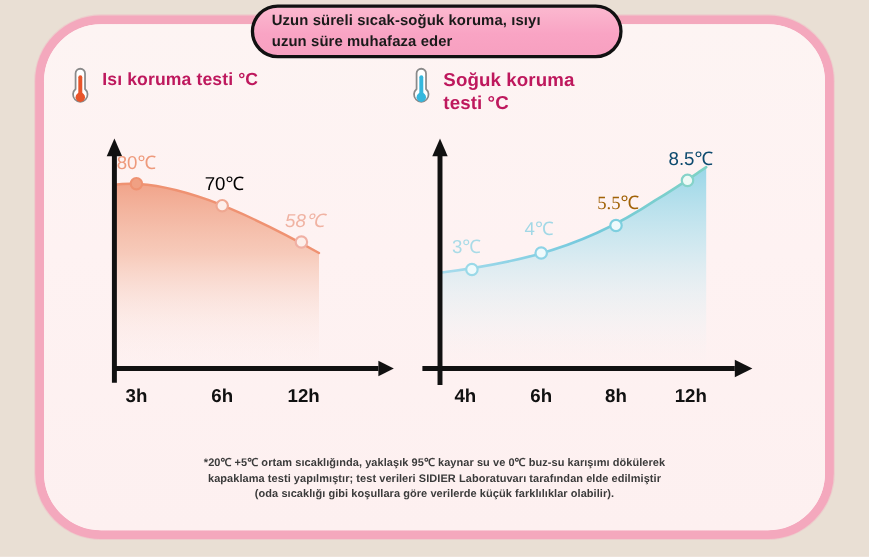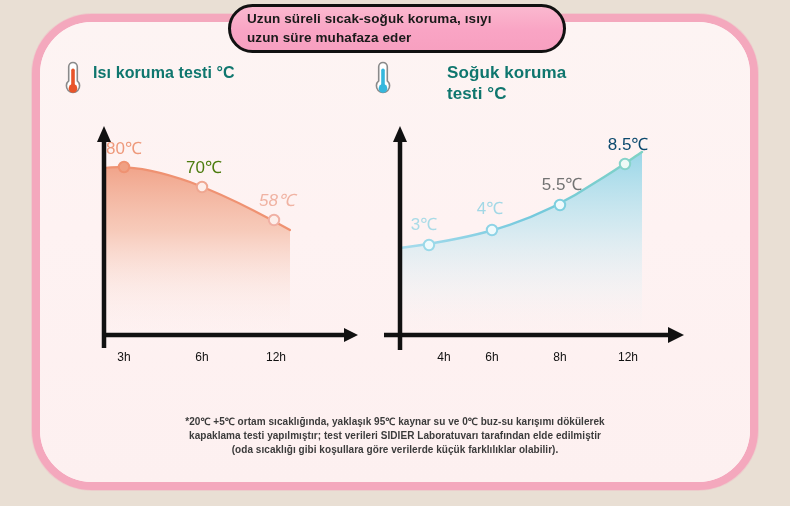--- a/index.html
+++ b/index.html
@@ -44,31 +44,31 @@
   }
 
   
   .chart-block{position:absolute;top:62px;height:330px;}
   #chart-left{left:62px;width:300px;}
   #chart-right{left:372px;width:330px;}
 
   .chart-head{display:flex;align-items:flex-start;gap:9px;height:58px;}
   .thermo{flex:0 0 auto;margin-top:-2px;}
   .chart-title{
-    font-size:16px;font-weight:bold;color:#0f766e;line-height:1.22;
+    font-size:16px;font-weight:bold;color:#be185d;line-height:1.22;
     letter-spacing:.1px;white-space:pre-line;padding-top:1px;
   }
-  #chart-right .chart-title{font-size:17px;margin-left:44px;}
+  #chart-right .chart-title{font-size:17px;}
 
   .plot{position:relative;width:100%;height:250px;}
   .plot svg{position:absolute;left:0;top:0;}
 
   .xlabels{position:absolute;left:0;bottom:-6px;width:100%;height:26px;}
   .xlabels span{
-    position:absolute;font-size:12px;color:#111;font-weight:400;
+    position:absolute;font-size:17px;color:#111;font-weight:700;
     transform:translateX(-50%);
   }
 
   .dlabel{
     position:absolute;font-size:17px;font-weight:400;
     transform:translateX(-50%);white-space:nowrap;
   }
 
   
   #footnote{
@@ -122,21 +122,21 @@
         <polygon points="282,208 296,215 282,222" fill="#111"></polygon>
         <line x1="42" y1="228" x2="42" y2="20" stroke="#111" stroke-width="4.5"></line>
         <polygon points="35,22 42,6 49,22" fill="#111"></polygon>
 
         <circle cx="62" cy="47" r="5.2" fill="#f0a083" stroke="#ef9272" stroke-width="2"></circle>
         <circle cx="140" cy="67" r="5.2" fill="#fdeeea" stroke="#efa791" stroke-width="2"></circle>
         <circle cx="212" cy="100" r="5.2" fill="#fdeeea" stroke="#f0b0a4" stroke-width="2"></circle>
       </svg>
 
       <div class="dlabel" style="left:62px;top:16px;color:#ee9a7c;">80℃</div>
-      <div class="dlabel" style="left:142px;top:35px;color:#4d7c0f;">70℃</div>
+      <div class="dlabel" style="left:142px;top:35px;color:#000000;">70℃</div>
       <div class="dlabel" style="left:215px;top:68px;color:#f0b3a3;font-style:italic;">58℃</div>
 
       <div class="xlabels">
         <span style="left:62px;">3h</span>
         <span style="left:140px;">6h</span>
         <span style="left:214px;">12h</span>
       </div>
     </div>
   </div>
 
@@ -175,25 +175,25 @@
         <line x1="28" y1="230" x2="28" y2="20" stroke="#111" stroke-width="4.5"></line>
         <polygon points="21,22 28,6 35,22" fill="#111"></polygon>
         <circle cx="57" cy="125" r="5.2" fill="#effafc" stroke="#9ad9e8" stroke-width="2"></circle>
         <circle cx="120" cy="110" r="5.2" fill="#effafc" stroke="#8ed3e6" stroke-width="2"></circle>
         <circle cx="188" cy="85" r="5.2" fill="#effafc" stroke="#7ecfdf" stroke-width="2"></circle>
         <circle cx="253" cy="44" r="5.2" fill="#eefaf6" stroke="#86d3c9" stroke-width="2"></circle>
       </svg>
 
       <div class="dlabel" style="left:52px;top:92px;color:#a9dbe7;">3℃</div>
       <div class="dlabel" style="left:118px;top:76px;color:#a2d8e6;">4℃</div>
-      <div class="dlabel" style="left:190px;top:52px;color:#737373;">5.5℃</div>
+      <div class="dlabel" style="left:190px;top:52px;color:#a16207;font-family:Liberation Serif, serif;">5.5℃</div>
       <div class="dlabel" style="left:256px;top:12px;color:#0c4a6e;">8.5℃</div>
 
       <div class="xlabels">
-        <span style="left:72px;">4h</span>
+        <span style="left:51px;">4h</span>
         <span style="left:120px;">6h</span>
         <span style="left:188px;">8h</span>
         <span style="left:256px;">12h</span>
       </div>
     </div>
   </div>
 
   <div id="footnote">*20℃ +5℃ ortam sıcaklığında, yaklaşık 95℃ kaynar su ve 0℃ buz-su karışımı dökülerek
 kapaklama testi yapılmıştır; test verileri SIDIER Laboratuvarı tarafından elde edilmiştir
 (oda sıcaklığı gibi koşullara göre verilerde küçük farklılıklar olabilir).</div>

